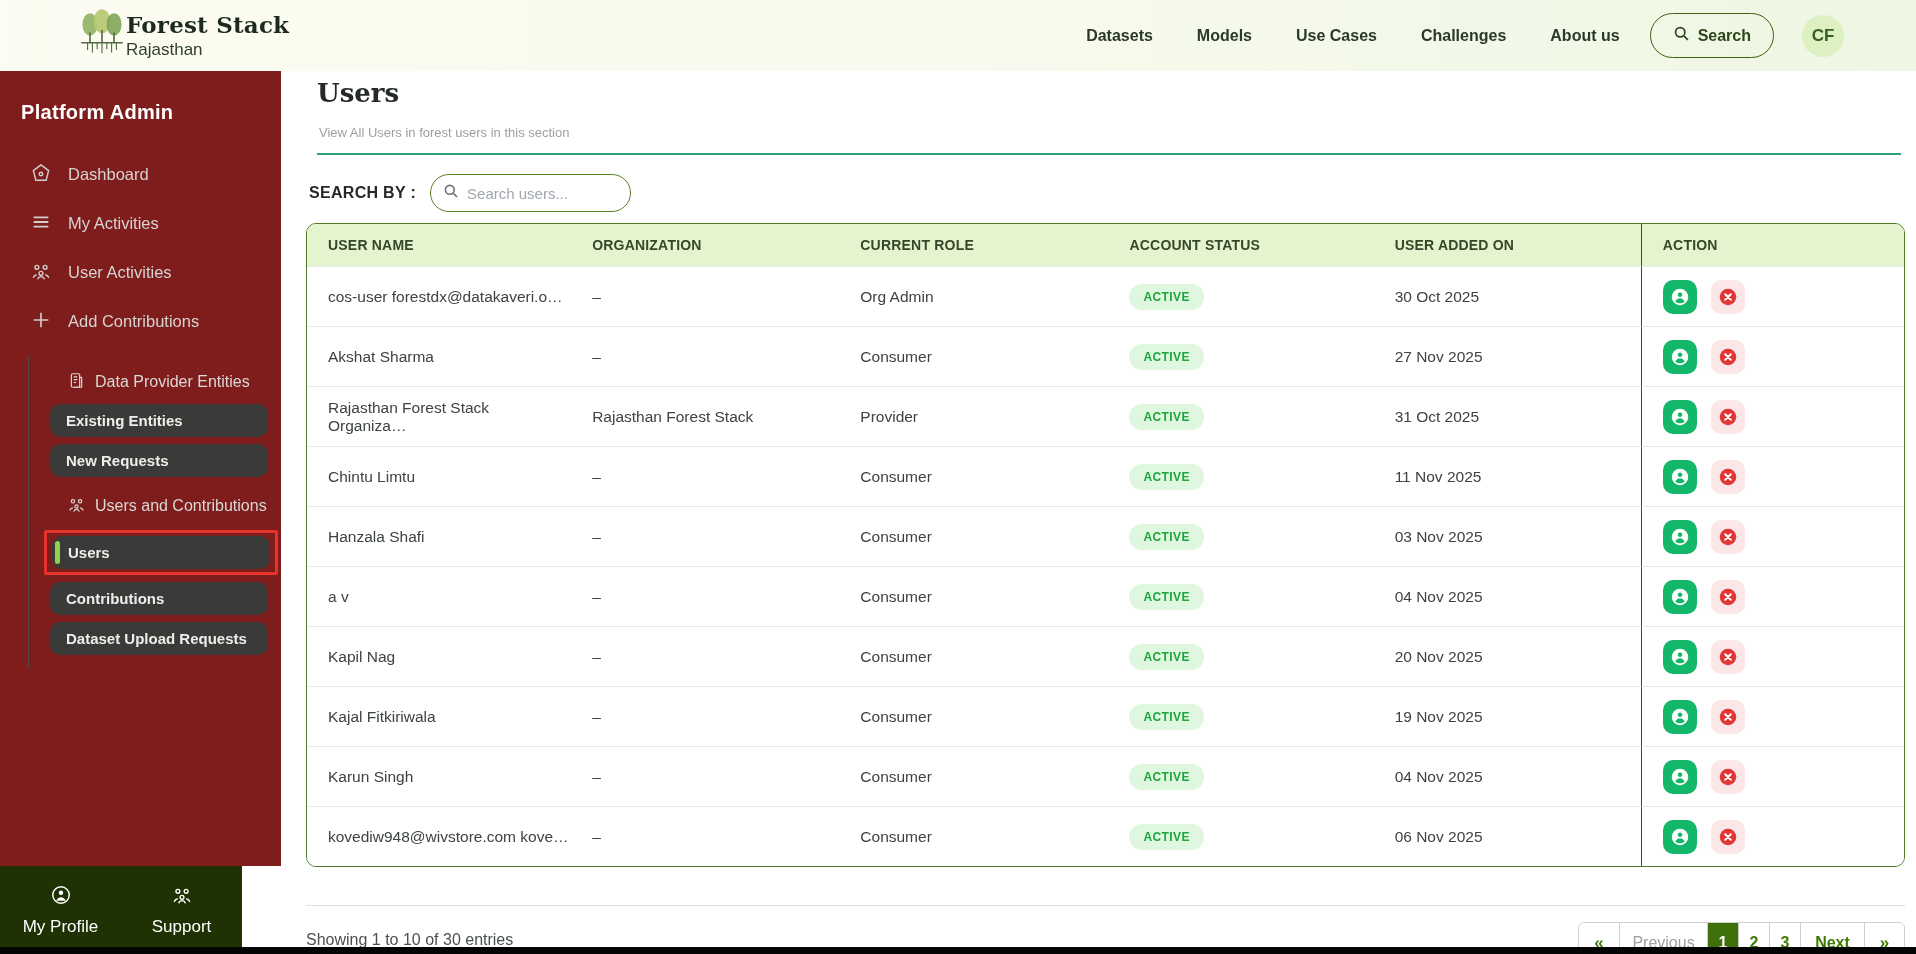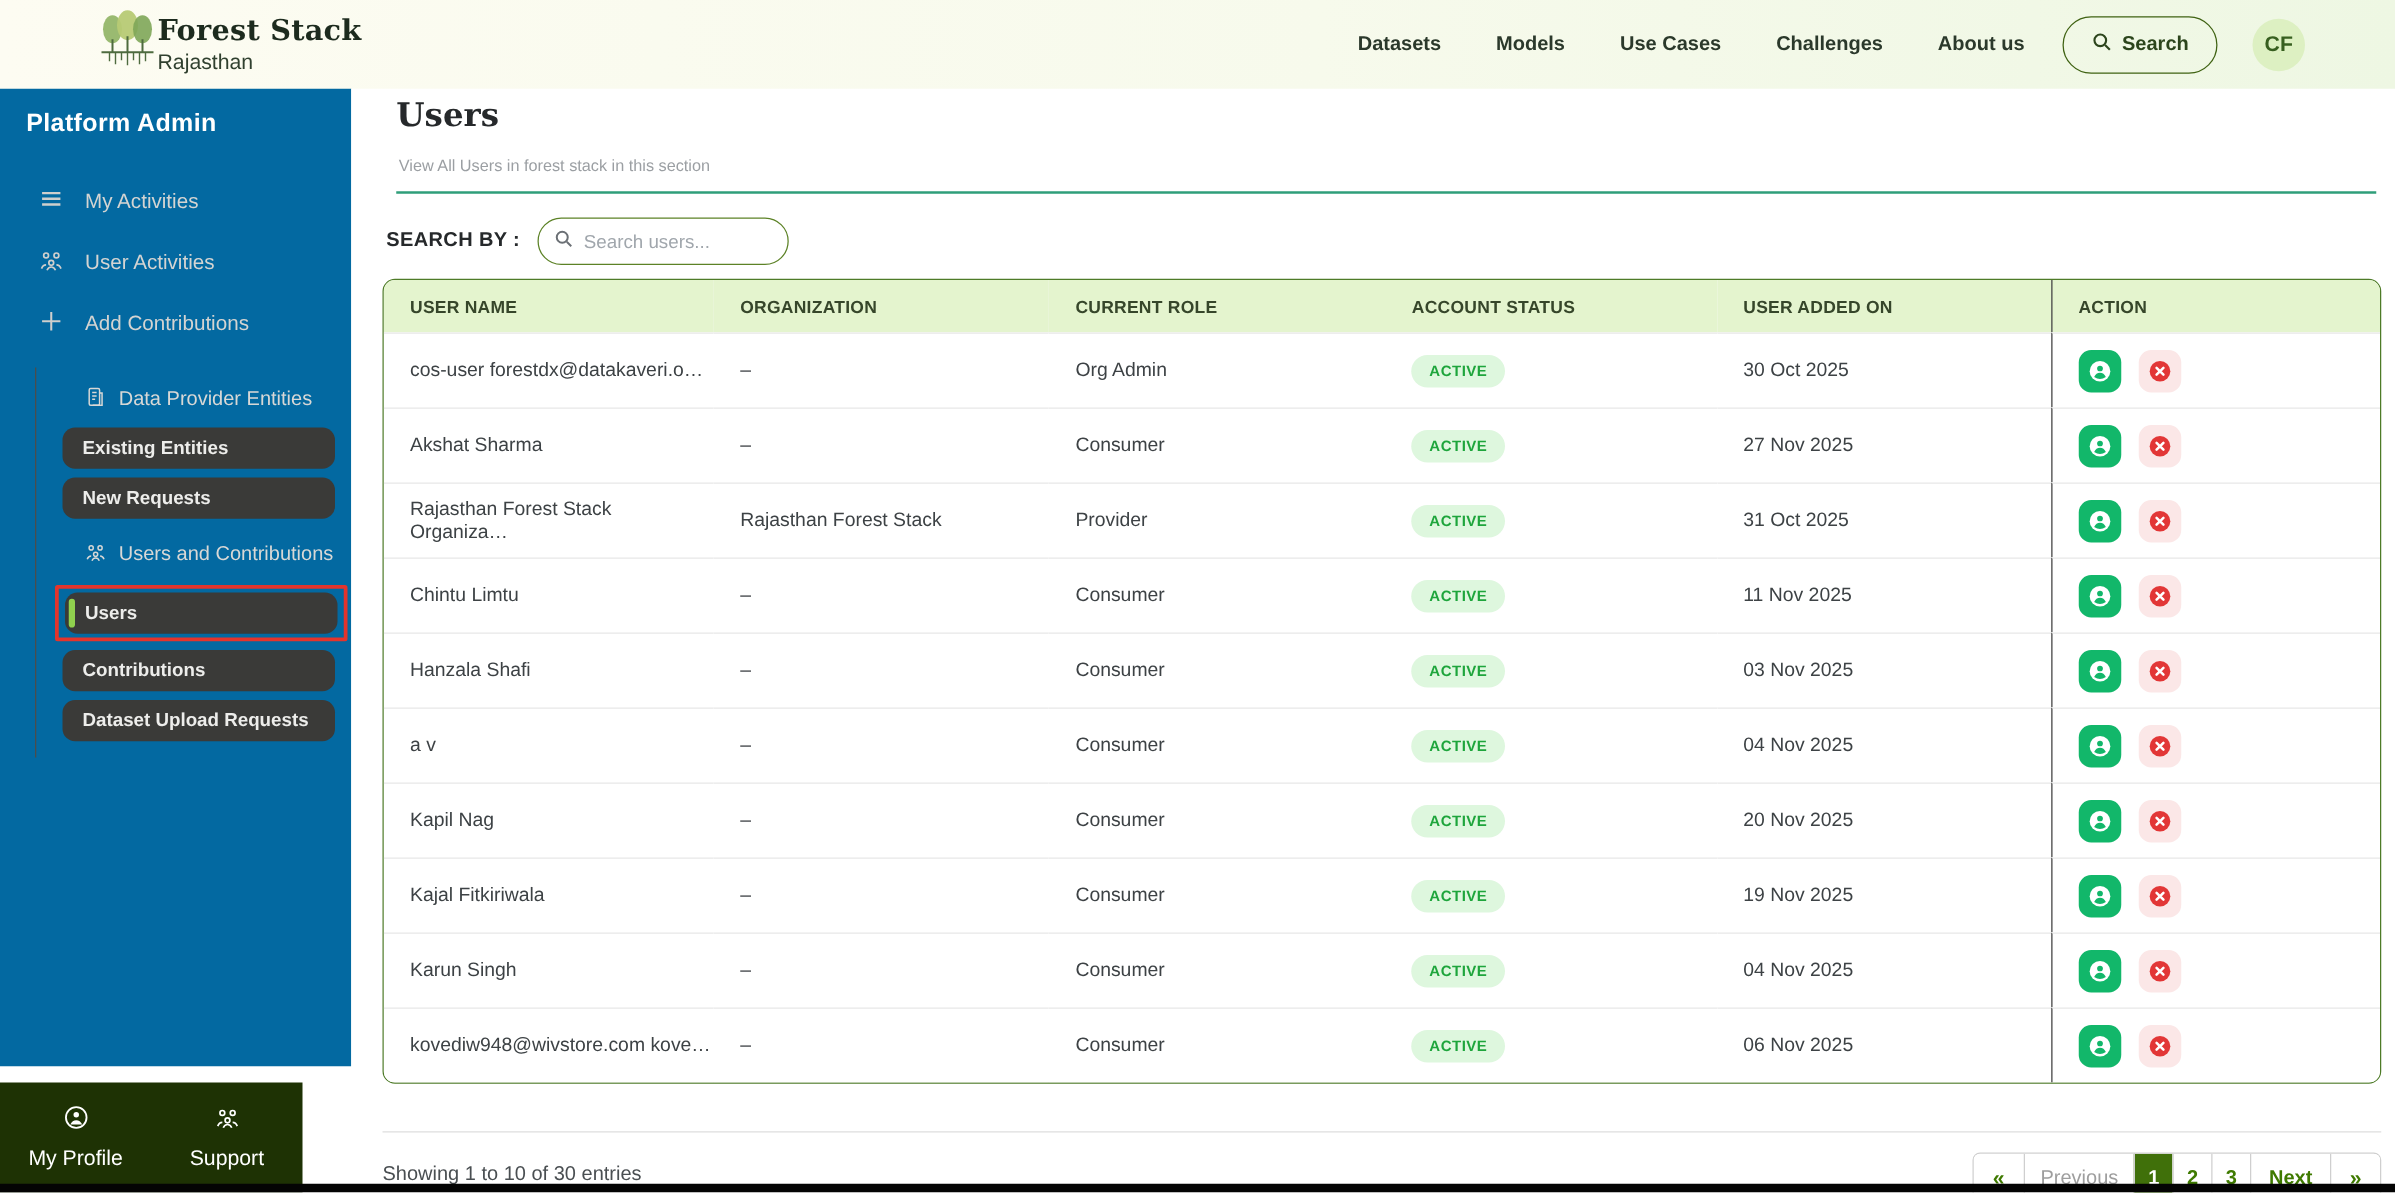--- a/index.html
+++ b/index.html
@@ -19,22 +19,22 @@
   .navlink { font-size:16px; font-weight:600; color:#2b392b; margin-left:44px; cursor:pointer; }
   .navlink:first-child { margin-left:0; }
   .search-pill { margin-left:30px; display:flex; align-items:center; gap:8px;
     border:1.6px solid #3f6212; border-radius:23px; padding:11px 22px;
     color:#2c451c; font-size:16px; font-weight:600; background:transparent; cursor:pointer; }
   .avatar { margin-left:28px; width:42px; height:42px; border-radius:50%;
     background:#ddf0c2; color:#375f1f; font-weight:bold; font-size:17px;
     display:flex; align-items:center; justify-content:center; cursor:pointer; }
 
   
-  .sidebar { position:absolute; left:0; top:58px; width:281px; height:795px;
-    background:#0369a1; color:#d4d4d2; padding-top:30px; }
+  .sidebar { position:absolute; left:0; top:71px; width:281px; height:795px;
+    background:#7f1d1d; color:#d4d4d2; padding-top:30px; }
   .sb-title { color:#ffffff; font-size:20px; font-weight:bold; margin-left:21px; letter-spacing:.3px; }
   .sb-nav { margin-top:26px; }
   .sb-item { height:49px; display:flex; align-items:center; padding-left:30px; gap:16px;
     font-size:16.5px; color:#d4d4d2; cursor:pointer; }
   .sb-item svg { flex:0 0 auto; }
   .sb-item .grow { flex:1; }
   .sb-item .caret { margin-right:34px; font-size:11px; color:#e8e8e6; }
 
   .submenu { margin-left:28px; border-left:1.5px solid #4c4c4a; margin-top:10px; padding:4px 0 6px; }
   .sub-label { height:44px; display:flex; align-items:center; padding-left:38px; gap:9px;
@@ -137,20 +137,29 @@
         </span>
         <span>Search</span>
       </button>
       <div class="avatar">CF</div>
     </div>
   </div>
 
   <div class="sidebar">
     <div class="sb-title">Platform Admin</div>
     <div class="sb-nav">
+      <div class="sb-item">
+        <span>
+          <svg width="22" height="22" viewBox="0 0 24 24" fill="none" stroke="#cfcfcd" stroke-width="1.6">
+            <path d="M12 3.2 20.3 9.4 17.6 20H6.4L3.7 9.4Z" stroke-linejoin="round"></path>
+            <circle cx="12" cy="13" r="1.9"></circle>
+          </svg>
+        </span>
+        <span>Dashboard</span>
+      </div>
       <div class="sb-item">
         <span>
           <svg width="22" height="22" viewBox="0 0 24 24" stroke="#cfcfcd" stroke-width="2">
             <path d="M4 7h16M4 12h16M4 17h16"></path>
           </svg>
         </span>
         <span>My Activities</span>
       </div>
       <div class="sb-item">
         <span>
@@ -234,21 +243,21 @@
             <circle cx="12" cy="14.5" r="2.1"></circle>
           <path d="M3.5 19.5c.8-2.2 2.3-3.3 4-3.3M20.5 19.5c-.8-2.2-2.3-3.3-4-3.3M8.3 21c.7-1.9 2.1-2.9 3.7-2.9s3 1 3.7 2.9"></path>
         </svg>
       </span>
       <span class="lbl">Support</span>
     </div>
   </div>
 
   <div class="main">
     <div class="page-title">Users</div>
-    <div class="page-sub">View All Users in forest stack in this section</div>
+    <div class="page-sub">View All Users in forest users in this section</div>
     <div class="teal-line"></div>
 
     <div class="search-row">
       <span class="search-by">SEARCH BY :</span>
       <div class="search-box">
         <span>
           <svg width="16" height="16" viewBox="0 0 20 20" fill="none" stroke="#6b7075" stroke-width="2">
             <circle cx="8.5" cy="8.5" r="5.5"></circle>
               <path d="M13 13l4.5 4.5"></path>
           </svg>

